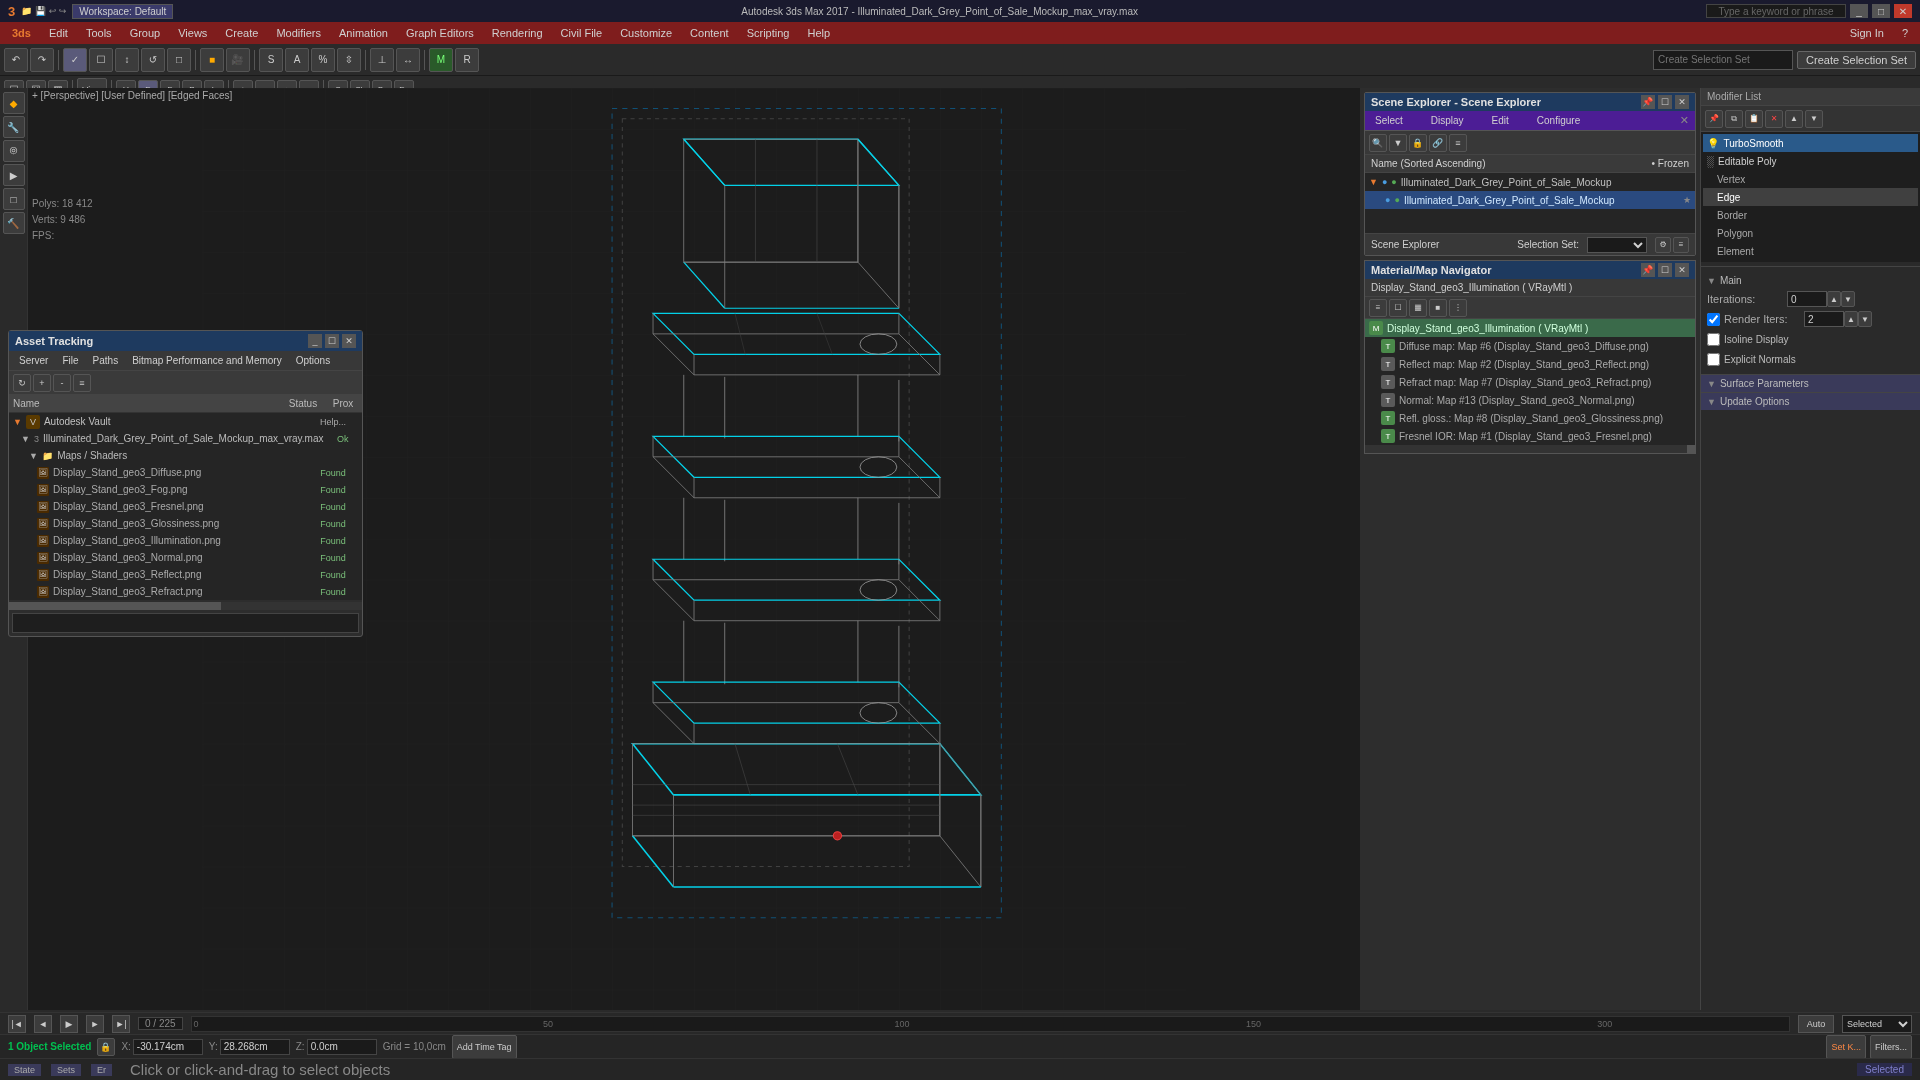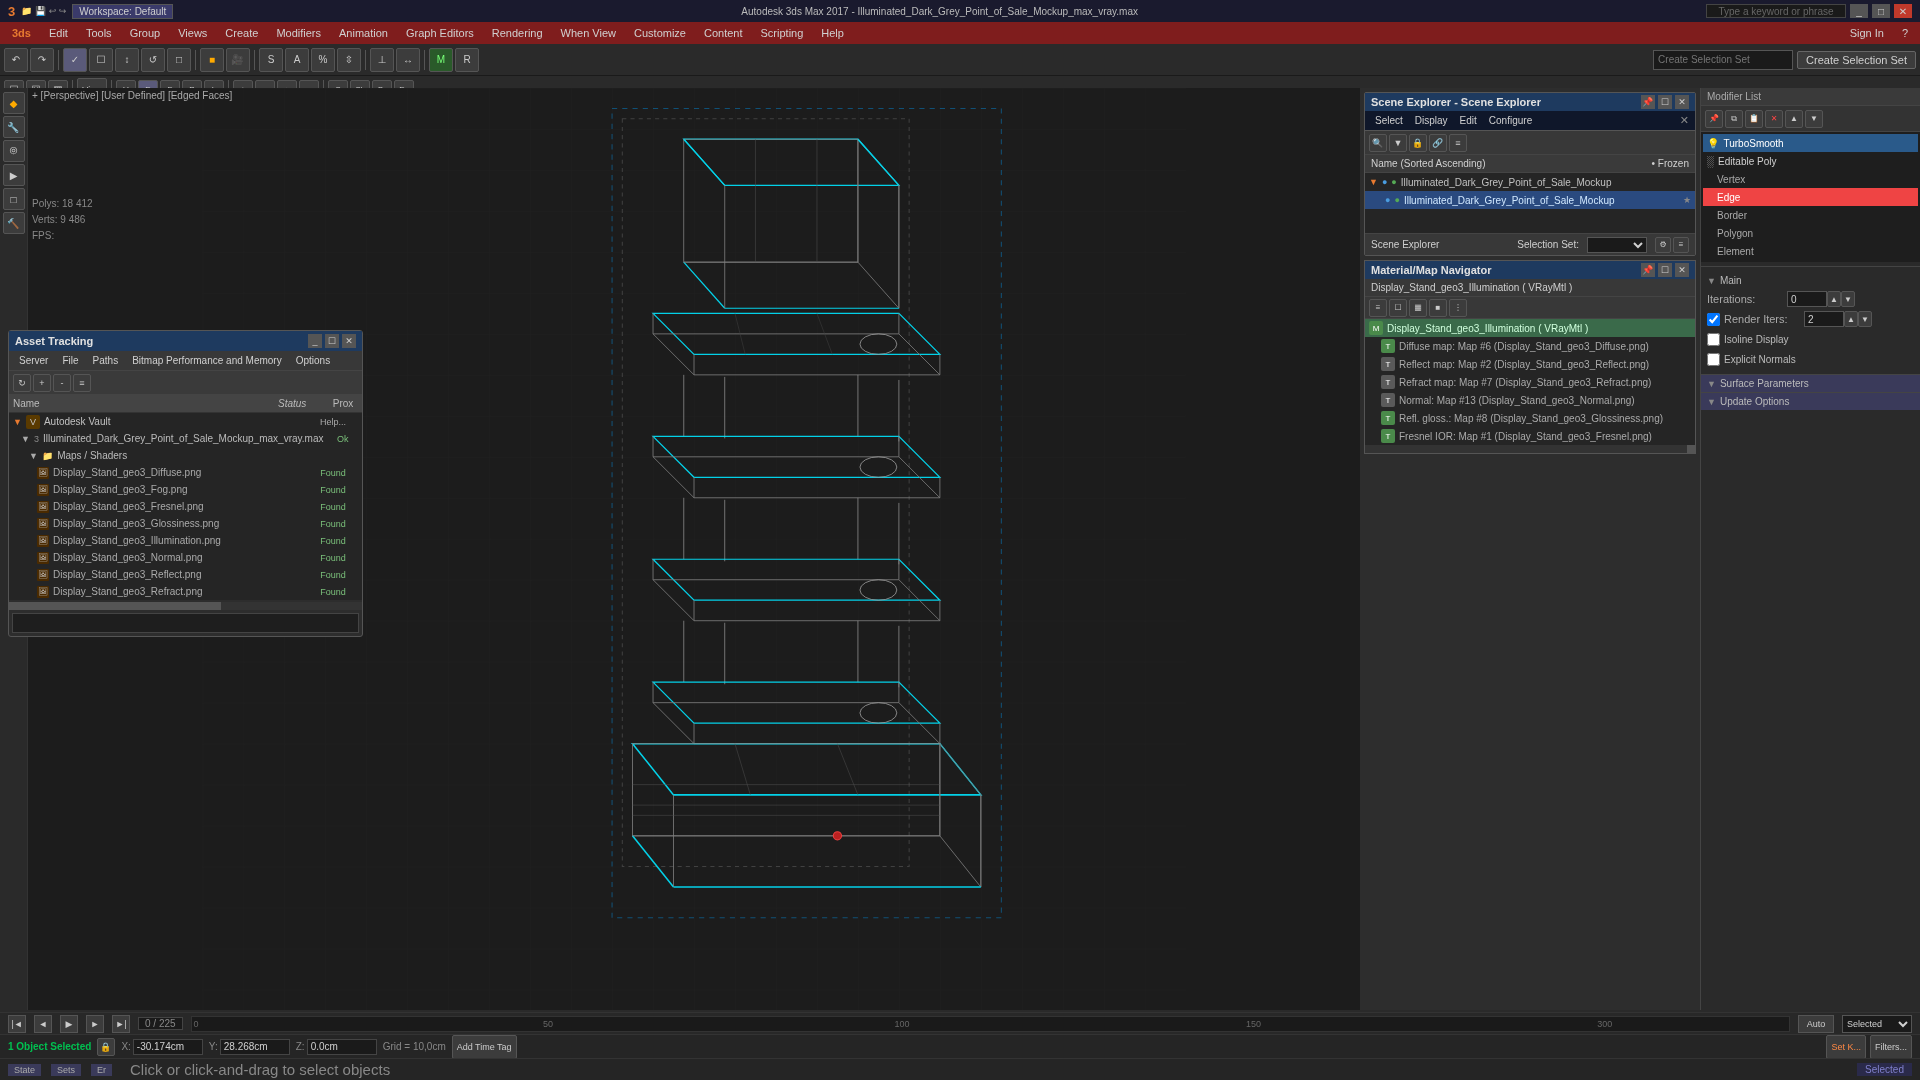--- a/index.html
+++ b/index.html
@@ -113,24 +113,24 @@
       justify-content: space-between;
       font-size: 11px;
       color: #e0e0e0;
       font-weight: bold;
     }
     .panel-controls { display: flex; gap: 3px; }
     .panel-btn { width: 14px; height: 14px; background: #555; border: none; color: #ccc; font-size: 9px; cursor: pointer; display: flex; align-items: center; justify-content: center; }
 
     .se-menubar {
       height: 20px;
-      background: #0f172a;
-      display: flex;
-      align-items: center;
-      gap: 4px;
+      background: #4c1d95;
+      display: flex;
+      align-items: center;
+      gap: 20px;
       padding: 0 6px;
       border-bottom: 1px solid #555;
     }
     .se-menu-item { font-size: 10px; color: #d0d0d0; cursor: pointer; padding: 1px 4px; }
     .se-toolbar {
       height: 24px;
       background: #383838;
       display: flex;
       align-items: center;
       padding: 0 4px;
@@ -168,21 +168,21 @@
     .mod-item {
       height: 18px;
       display: flex;
       align-items: center;
       padding: 0 4px;
       font-size: 10px;
       cursor: pointer;
     }
     .mod-item.selected { background: #2a5a8a; color: #fff; }
     .mod-item.sub { padding-left: 14px; color: #aaa; }
-    .mod-item.sub.selected { background: #ef4444; color: #fff; }
+    .mod-item.sub.selected { background: #404040; color: #fff; }
     .mod-row {
       display: flex;
       align-items: center;
       height: 18px;
       margin-bottom: 2px;
     }
     .mod-label { color: #aaa; min-width: 80px; }
     .mod-value {
       background: #1a1a1a;
       border: 1px solid #555;
@@ -276,21 +276,21 @@
       height: 18px;
       background: #444;
       display: flex;
       align-items: center;
       padding: 0 4px;
       font-size: 10px;
       color: #bbb;
       border-bottom: 1px solid #333;
     }
     .at-col-name { flex: 1; }
-    .at-col-status { width: 50px; text-align: left; font-style: italic; }
+    .at-col-status { width: 50px; text-align: center; }
     .at-col-proxy { width: 30px; text-align: center; }
     .at-tree {
       background: #252525;
       min-height: 180px;
       max-height: 220px;
       overflow-y: auto;
     }
     .at-row {
       height: 17px;
       display: flex;
@@ -444,21 +444,21 @@
     <span class="menu-item" style="color:#e87a30;font-weight:bold;">3ds</span>
     <span class="menu-item">Edit</span>
     <span class="menu-item">Tools</span>
     <span class="menu-item">Group</span>
     <span class="menu-item">Views</span>
     <span class="menu-item">Create</span>
     <span class="menu-item">Modifiers</span>
     <span class="menu-item">Animation</span>
     <span class="menu-item">Graph Editors</span>
     <span class="menu-item">Rendering</span>
-    <span class="menu-item">When View</span>
+    <span class="menu-item">Civil File</span>
     <span class="menu-item">Customize</span>
     <span class="menu-item">Content</span>
     <span class="menu-item">Scripting</span>
     <span class="menu-item">Help</span>
     <span style="margin-left:auto;" class="menu-item">Sign In</span>
     <span class="menu-item">?</span>
   </div>
 
   <div id="toolbar-1">
 

